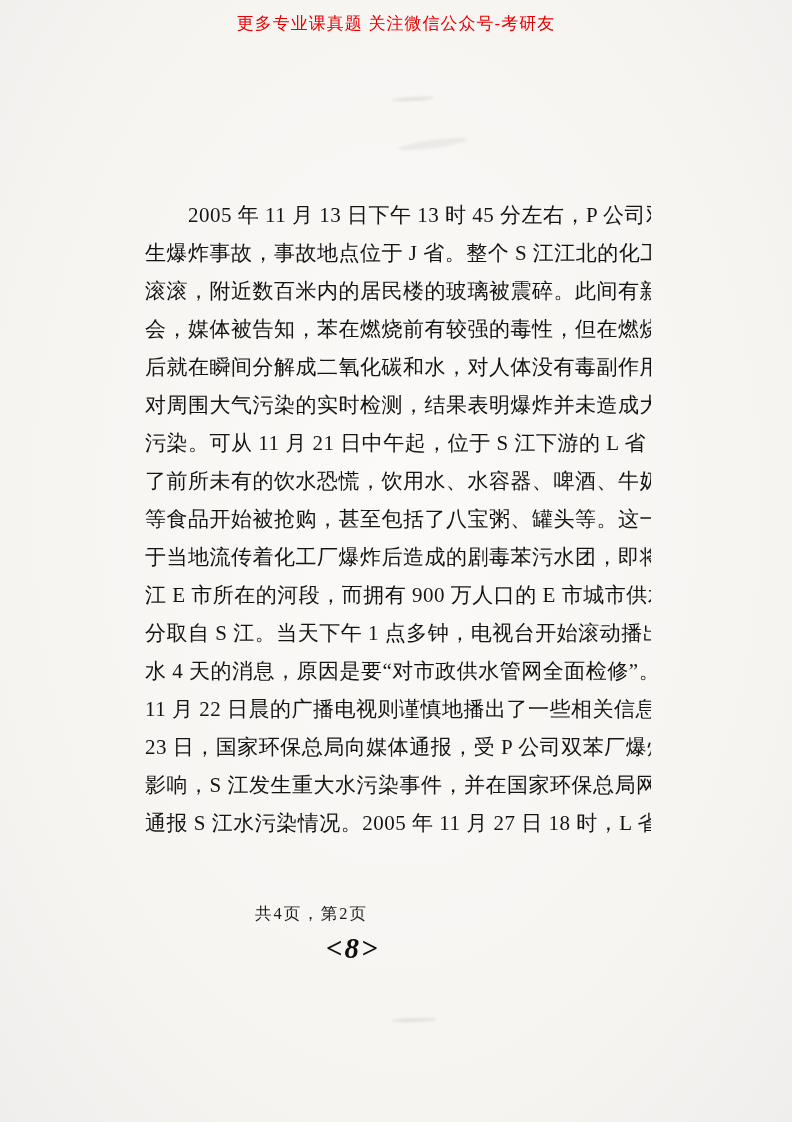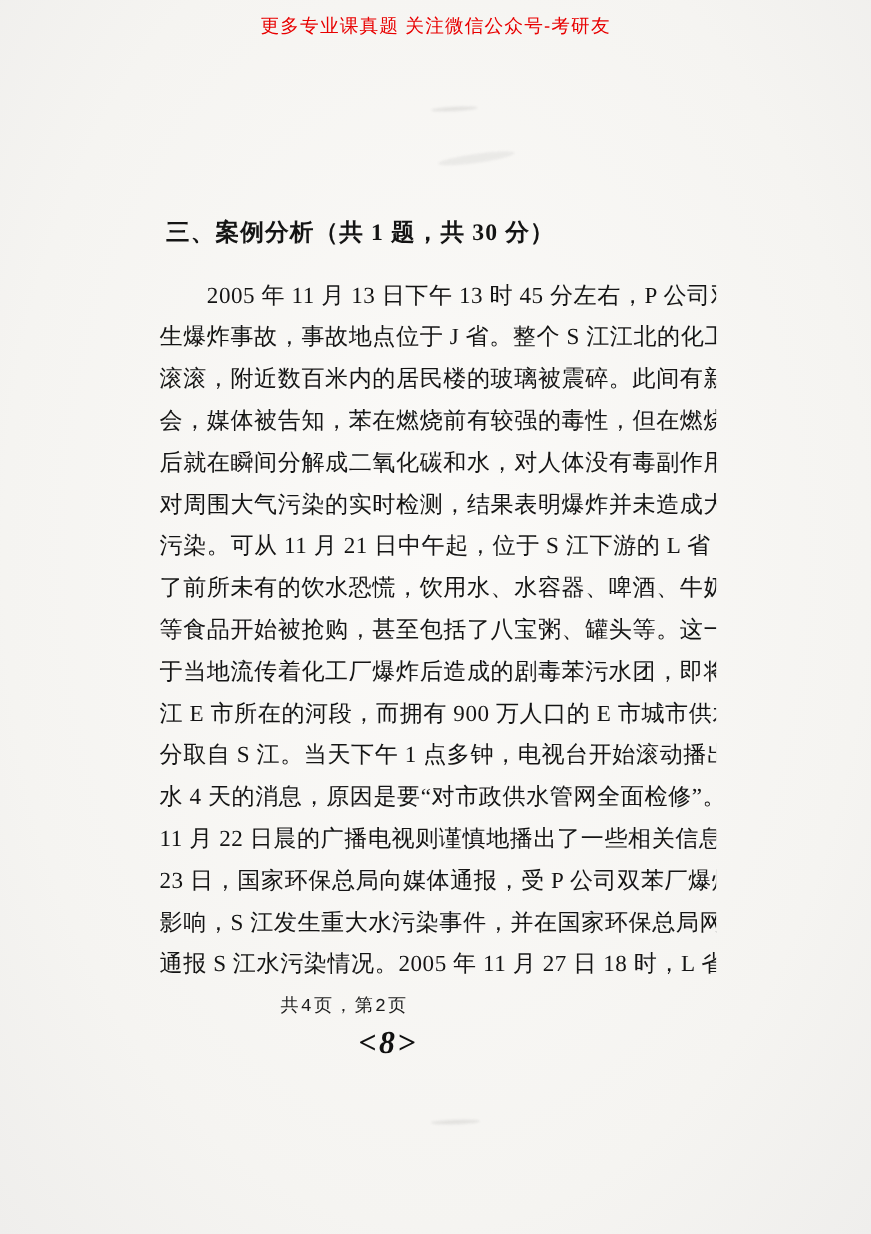--- a/index.html
+++ b/index.html
@@ -74,21 +74,20 @@
     pointer-events: none;
     white-space: nowrap;
   }
   .footer {
     position: absolute;
     top: 903px;
     left: 255px;
     font-size: 16.5px;
     letter-spacing: 2px;
     color: #1c1c1c;
-    font-family: Liberation Mono, monospace;
   }
   .page-number {
     position: absolute;
     top: 932px;
     left: 326px;
     font-size: 29px;
     font-weight: bold;
     font-style: italic;
     letter-spacing: 2px;
     color: #101010;
@@ -108,21 +107,20 @@
 
 <div class="page">
 
   <div class="header-notice">更多专业课真题 关注微信公众号-考研友</div>
 
   <div class="artifact a1"></div>
   <div class="artifact a2"></div>
   <div class="artifact a3"></div>
 
   <div class="content">
-    <h2 class="heading">三、案例分析（共 1 题，共 30 分）</h2>
 
     <div class="body-text">
       <div class="line indent">2005 年 11 月 13 日下午 13 时 45 分左右，P 公司双苯厂发</div>
       <div class="line">生爆炸事故，事故地点位于 J 省。整个 S 江江北的化工区浓烟</div>
       <div class="line">滚滚，附近数百米内的居民楼的玻璃被震碎。此间有新闻发布</div>
       <div class="line">会，媒体被告知，苯在燃烧前有较强的毒性，但在燃烧、爆炸</div>
       <div class="line">后就在瞬间分解成二氧化碳和水，对人体没有毒副作用。根据</div>
       <div class="line">对周围大气污染的实时检测，结果表明爆炸并未造成大气有毒</div>
       <div class="line">污染。可从 11 月 21 日中午起，位于 S 江下游的 L 省 E 市陷入</div>
       <div class="line">了前所未有的饮水恐慌，饮用水、水容器、啤酒、牛奶、饮料</div>

